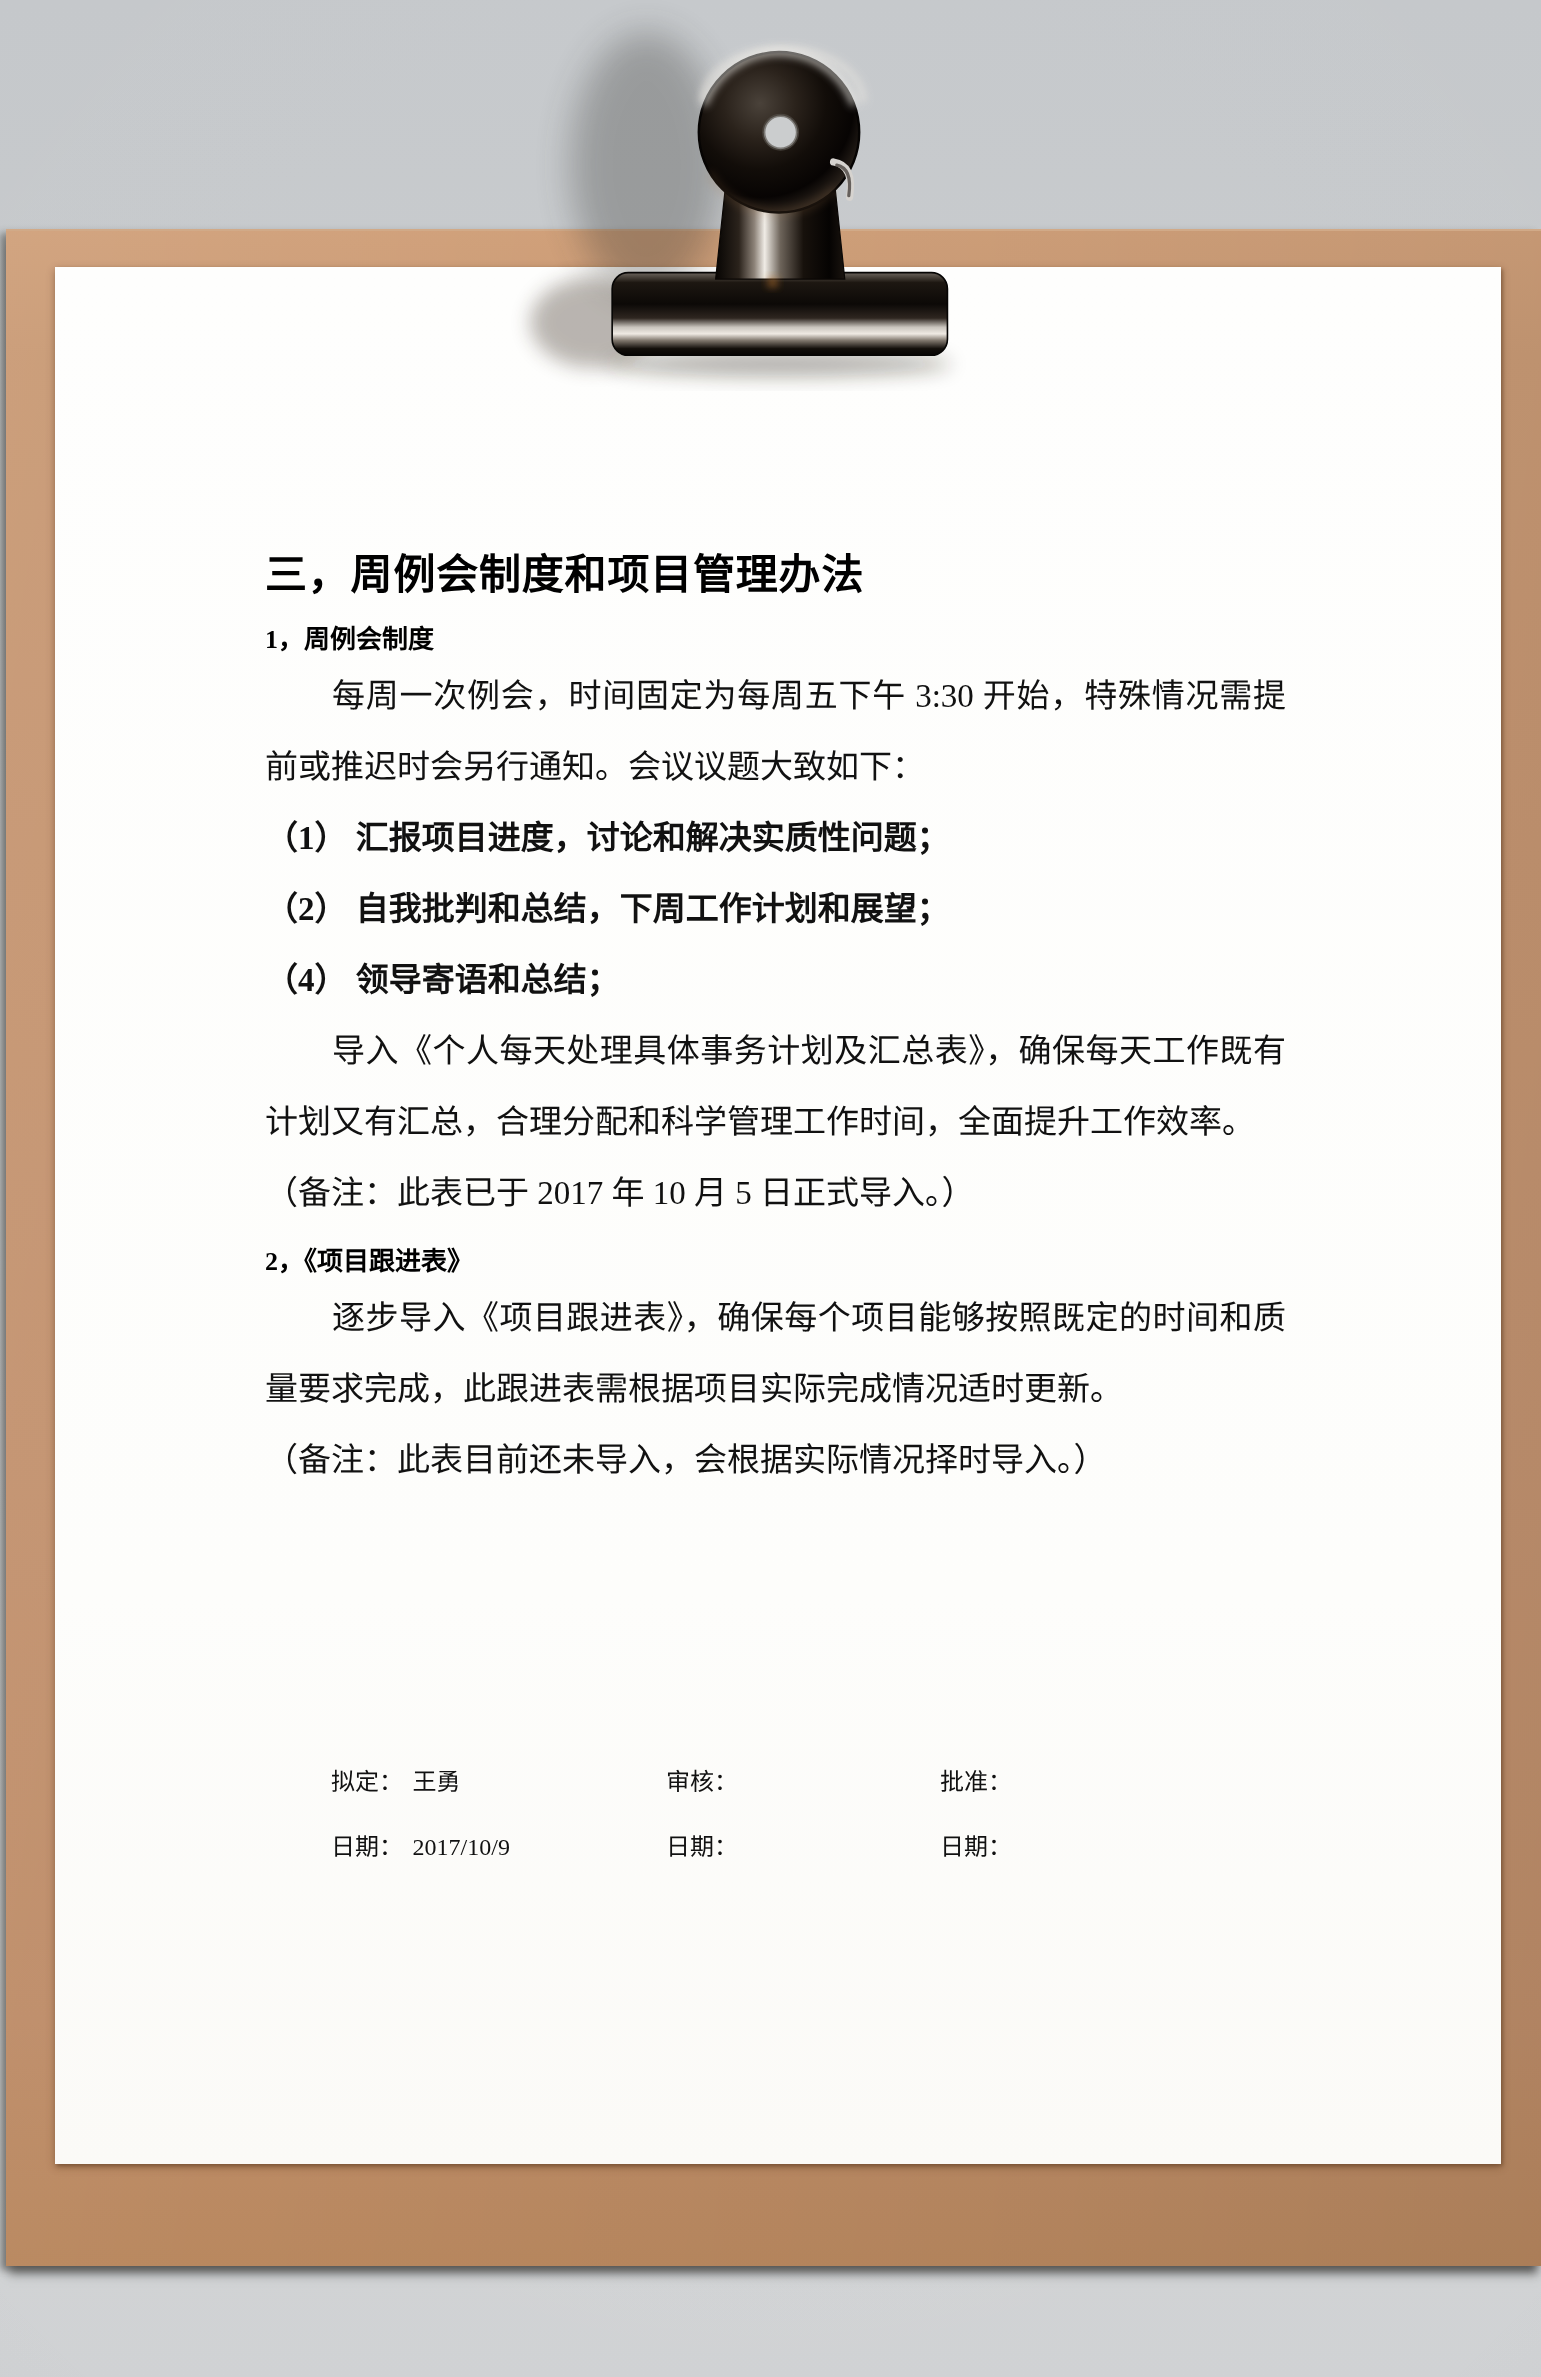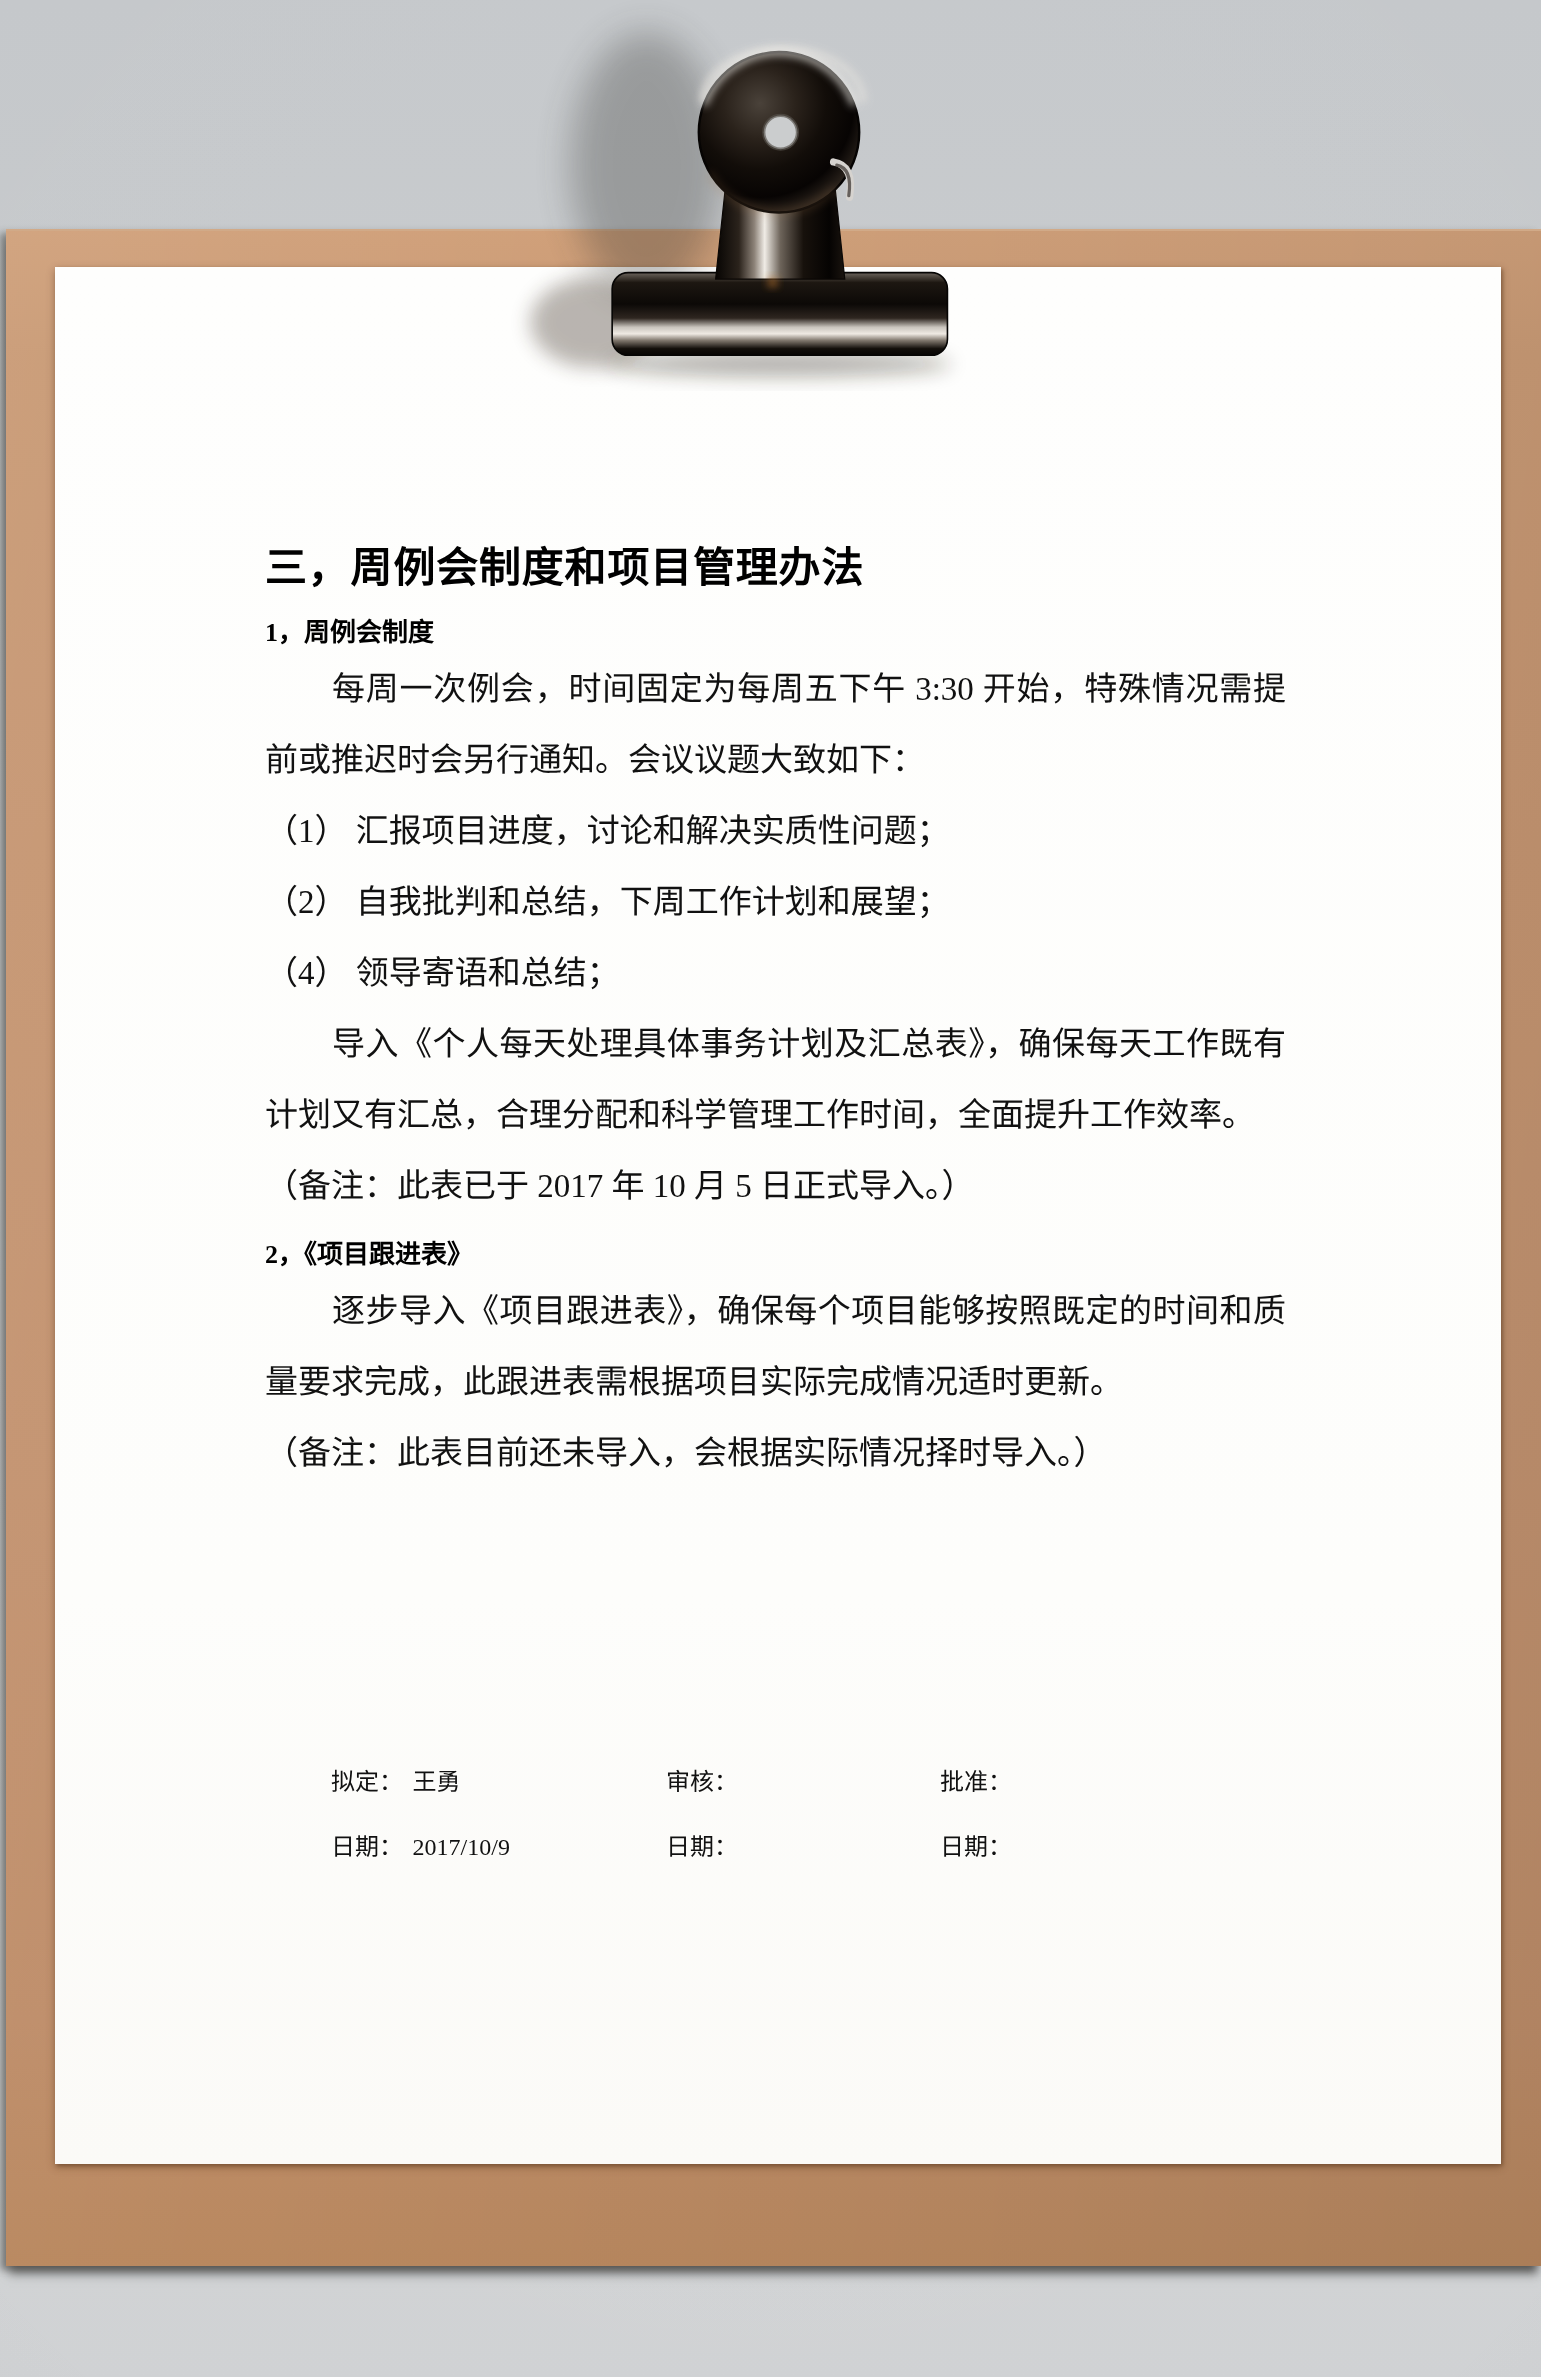--- a/index.html
+++ b/index.html
@@ -22,26 +22,26 @@
   .board::after{ 
     content:"";position:absolute;inset:0;
     background:linear-gradient(100deg, rgba(255,255,255,0.05) 0%, rgba(0,0,0,0) 30%, rgba(0,0,0,0.04) 70%, rgba(0,0,0,0.08) 100%);
   }
   .paper{
     position:absolute;left:55px;top:267px;width:1446px;height:1897px;
     background:linear-gradient(180deg,#fefefd 0%,#fdfdfb 70%,#fbfaf7 100%);
     box-shadow:0 3.2px 8px rgba(84,52,26,0.45), 1.6px 1.6px 3.2px rgba(84,52,26,0.35);
     overflow:hidden;
   }
-  .content{position:absolute;left:210px;top:276px;width:1021px;color:#111;}
+  .content{position:absolute;left:210px;top:283px;width:1021px;color:#111;}
   .doc-title{font-size:42px;font-weight:bold;line-height:50px;margin:0 0 17.7px 0;letter-spacing:0.8px;color:#000;}
   .sec-heading{font-size:26px;font-weight:bold;line-height:43px;margin:11.2px 0 0 0;color:#000;}
   .body-text{font-size:33px;line-height:71px;margin:0;text-align:justify;}
   .indent{text-indent:67px;}
-  .list-line{font-size:33px;line-height:71px;margin:0;}
+  .list-line{font-size:33px;line-height:71px;margin:0;font-weight:bold;}
   .note-line{font-size:33px;line-height:71px;margin:0;}
   .signoff-row{position:absolute;left:0;width:100%;height:40px;font-size:24px;color:#111;}
   .signoff-row.r1{top:1495px;}
   .signoff-row.r2{top:1560px;}
   .so-cell{position:absolute;white-space:nowrap;}
   .so-cell.c1{left:276px;}
   .so-cell.c2{left:611px;}
   .so-cell.c3{left:885px;}
   .so-value{margin-left:9.6px;}
   .clip-svg{position:absolute;left:498px;top:24px;width:562px;height:377px;overflow:visible;}

